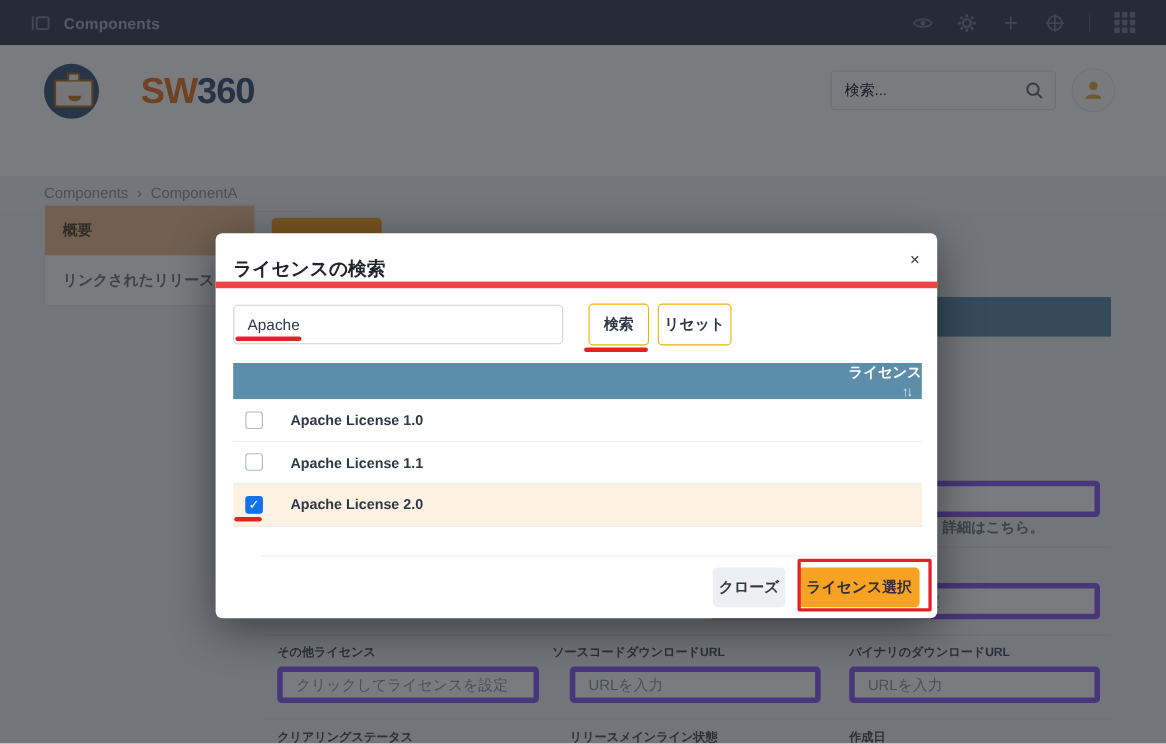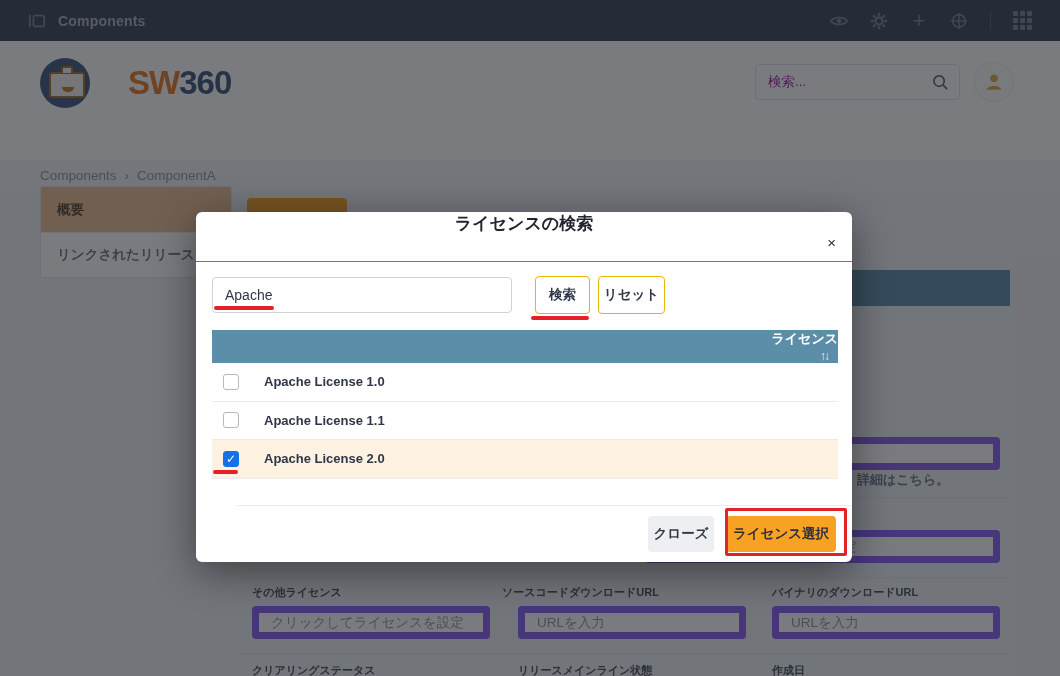--- a/index.html
+++ b/index.html
@@ -23,21 +23,21 @@
   .logo-badge { position:relative; width:50px; height:50px; border-radius:50%; background:#3f5a7c; }
   .logo-case { position:absolute; left:9px; top:14px; width:36px; height:26px; background:#f7f4ee;
                border:2px solid #a8701f; border-radius:3px; }
   .logo-handle { position:absolute; left:21px; top:8px; width:12px; height:7px; border:2px solid #a8701f;
                  border-bottom:none; border-radius:2px 2px 0 0; background:#f7f4ee; }
   .logo-smile { position:absolute; left:22px; top:29px; width:12px; height:5px; background:#c07a23; border-radius:0 0 6px 6px; }
   .logo-text { font-size:33px; font-weight:700; letter-spacing:-1px; margin-left:-6px;padding-left:44px; }
   .logo-sw { color:#e87722; } .logo-360 { color:#3a5578; font-weight:600; }
   .search-box { position:absolute; left:755px; top:23px; width:205px; height:36px; border:1px solid #dfe2e7;
                 border-radius:4px; display:flex; align-items:center; padding:0 10px 0 12px; background:#fff; }
-  .search-box .ph { color:#a21caf; font-size:13.5px; flex:1; }
+  .search-box .ph { color:#0f172a; font-size:13.5px; flex:1; }
   .avatar { position:absolute; left:974px; top:21px; width:40px; height:40px; border-radius:50%;
             border:1px solid #ecebe7; display:flex; align-items:center; justify-content:center; background:#fffdf8; }
 
   
   .nav { position:absolute; left:40px; top:118px; display:flex; align-items:center; gap:30px; height:34px; }
   .nav-item { font-size:14.5px; font-weight:600; color:#68707c; position:relative; padding-bottom:8px; cursor:pointer; }
   .nav-item.active { color:#333a45; }
   .nav-item.active::after { content:""; position:absolute; left:0; right:0; bottom:-6px; height:3px; background:#f39333; }
   .nav-caret { display:inline-block; margin-left:6px; }
 
@@ -48,31 +48,31 @@
   
   .content-bg { position:absolute; left:0; top:192px; width:1060px; height:484px; background:#eef0f3; }
   .sidebar { position:absolute; left:40px; top:186px; width:192px; background:#fff; border:1px solid #e3e6ea; border-radius:3px; }
   .side-item { height:45px; display:flex; align-items:center; padding:0 16px; font-size:13.5px; color:#6b7684; font-weight:600; }
   .side-item.active { background:#edbf95; color:#55412b; }
   .side-item + .side-item { border-top:1px solid #e9ebee; }
 
   .bg-btn-sliver { position:absolute; left:247px; top:198px; width:100px; height:16px; background:#f7a223; border-radius:4px 4px 0 0; }
   .bg-sectionbar { position:absolute; left:256px; top:270px; width:754px; height:36px; background:#5d8ea9; }
 
-  .bg-input { border:7px solid #8b5cf6; border-radius:4px; background:#fff; display:flex; align-items:center;
+  .bg-input { border:5px solid #8b5cf6; border-radius:4px; background:#fff; display:flex; align-items:center;
               padding:0 12px; font-size:13.5px; color:#8d97a5; position:absolute; height:33px; }
   .bg-text { position:absolute; font-size:13px; color:#6b7684; font-weight:600; }
   .bg-divider { position:absolute; height:1px; background:#e0e3e8; left:256px; width:754px; }
   .bg-label { position:absolute; font-size:11px; font-weight:700; color:#434b58; }
 
   
   .backdrop { position:absolute; inset:0; background:rgba(24,27,35,0.58); z-index:10; }
   .modal { position:absolute; left:196px; top:212px; width:656px; height:350px; background:#fff; border-radius:6px;
            z-index:20; box-shadow:0 10px 40px rgba(0,0,0,0.45); }
-  .modal-header { height:50px; border-bottom:1px solid #ef4444; display:flex; align-items:center; padding:0 16px;flex-direction:column; }
+  .modal-header { height:50px; border-bottom:6px solid #ef4444; display:flex; align-items:flex-end; padding:0 16px; }
   .modal-title { font-size:17px; font-weight:700; color:#23242e; }
   .modal-close { margin-left:auto; font-size:15px; color:#32343d; cursor:pointer; line-height:1; padding-bottom:12px; }
 
   .m-search-input { position:absolute; left:16px; top:65px; width:300px; height:36px; border:1px solid #ced4da;
                     border-radius:4px; display:flex; align-items:center; padding:0 12px; font-size:14px; color:#2f3747; }
   .m-btn { position:absolute; top:64px; height:38px; border:1px solid #eab308; border-radius:4px; background:#fff;
            color:#2f3747; font-size:13.5px; font-weight:600; display:flex; align-items:center; justify-content:center; cursor:pointer; }
   .m-btn.search { left:339px; width:55px; }
   .m-btn.reset  { left:402px; width:67px; }
 

